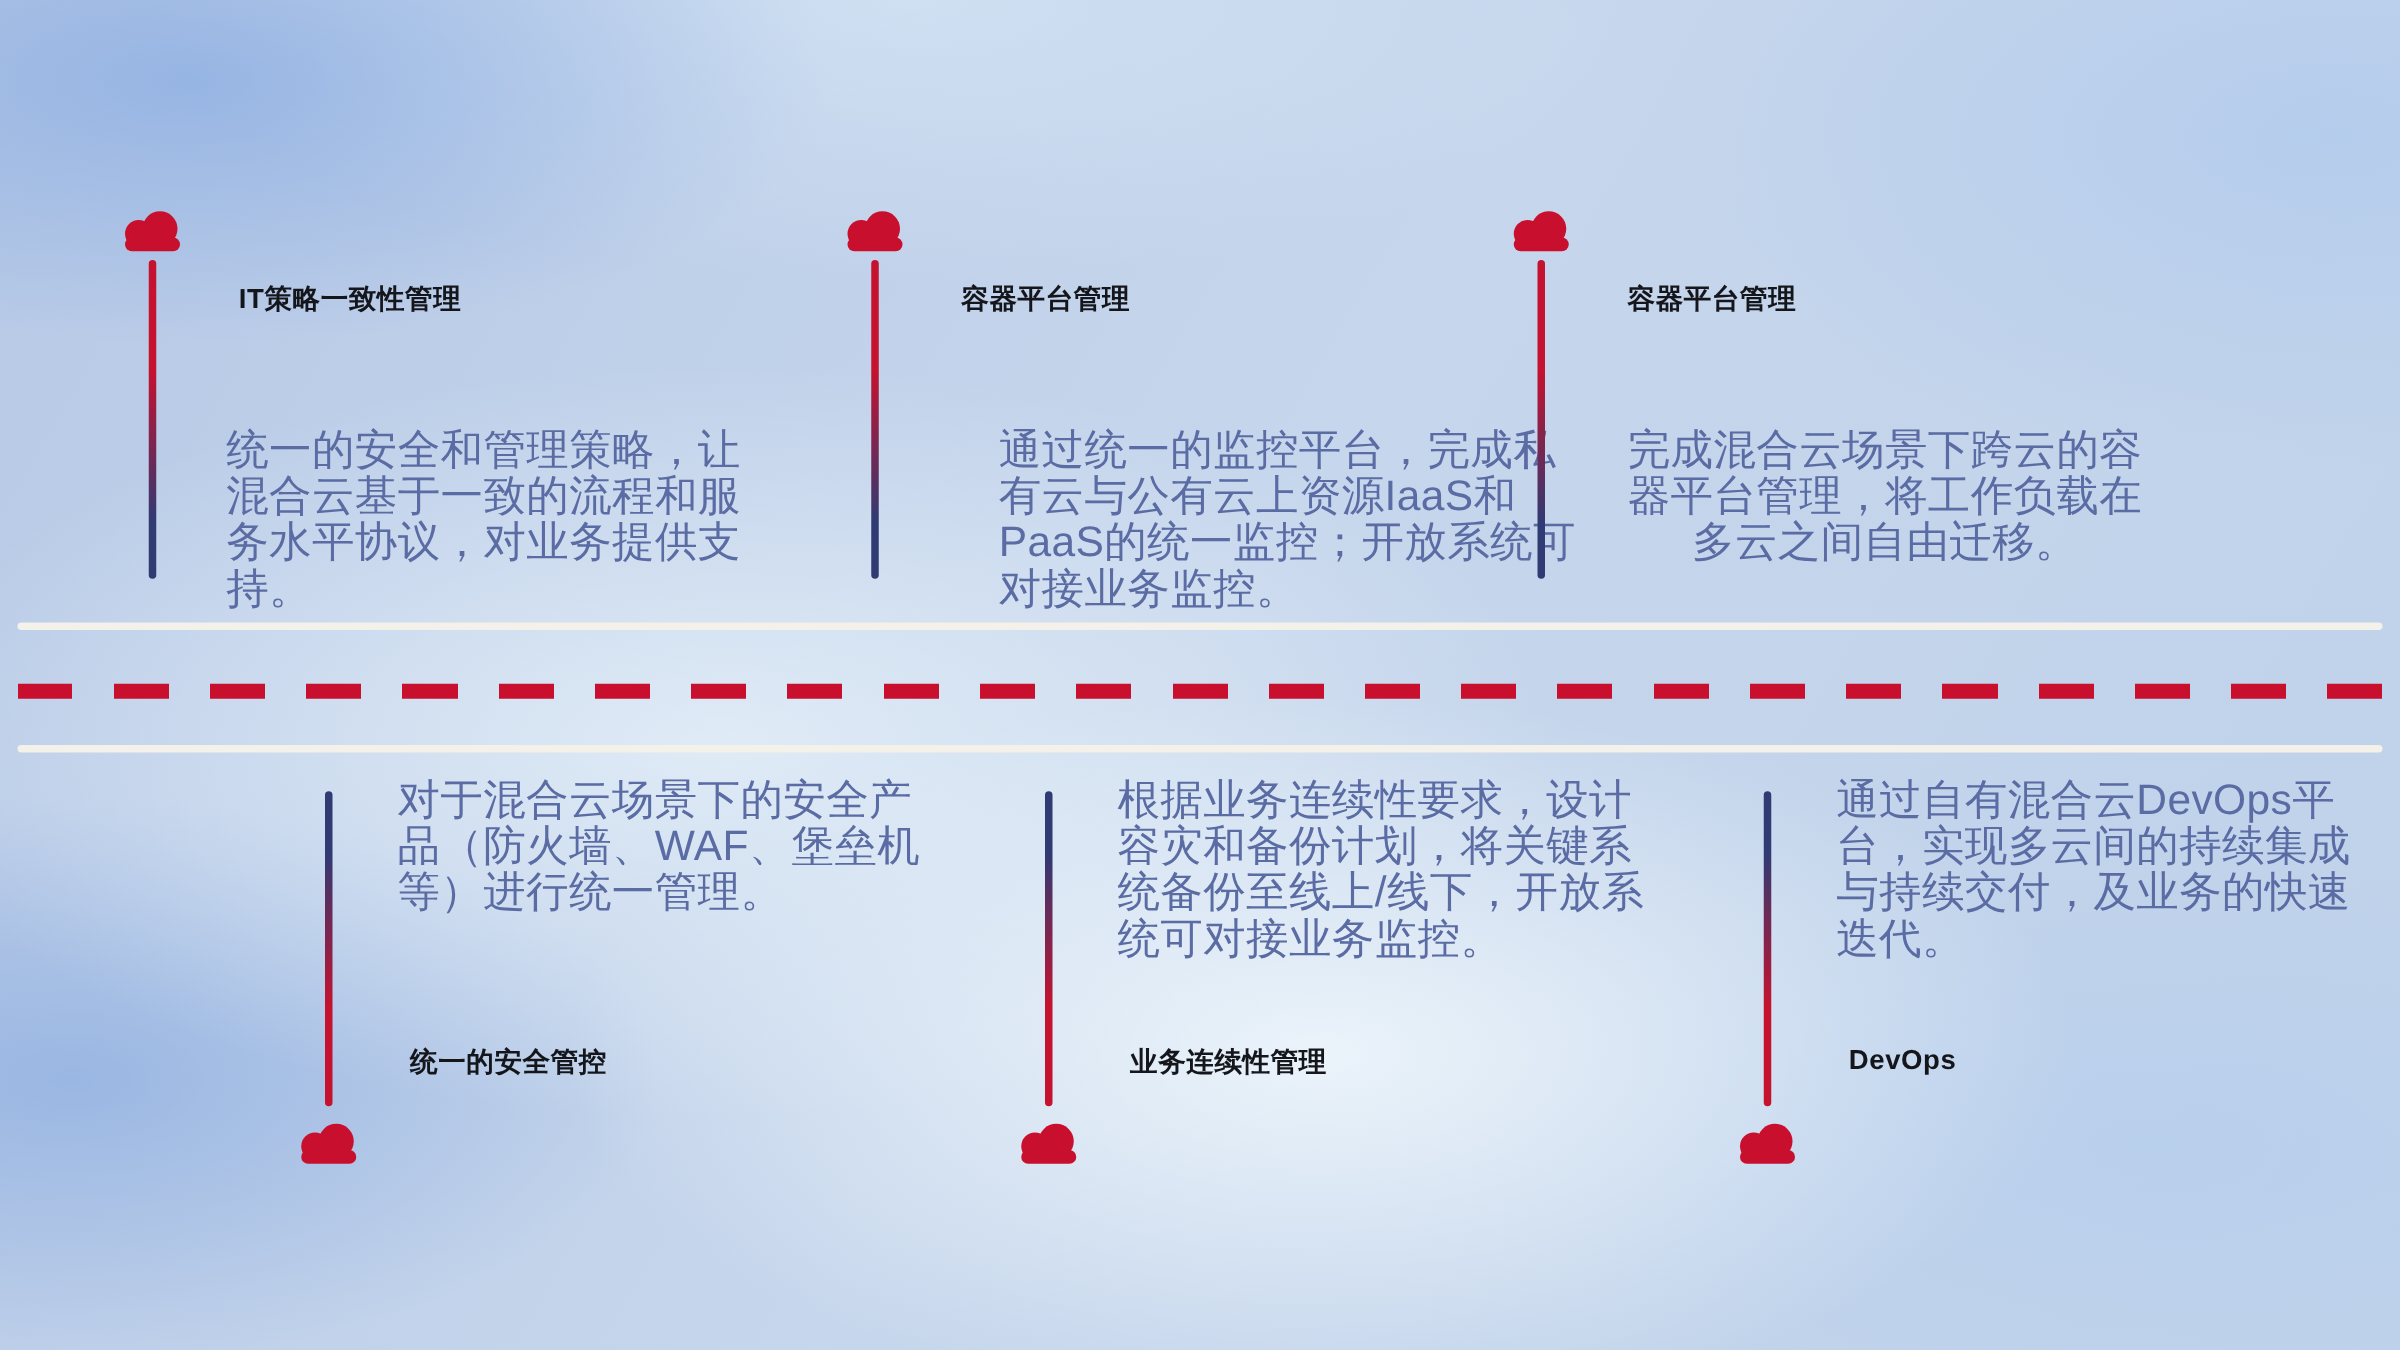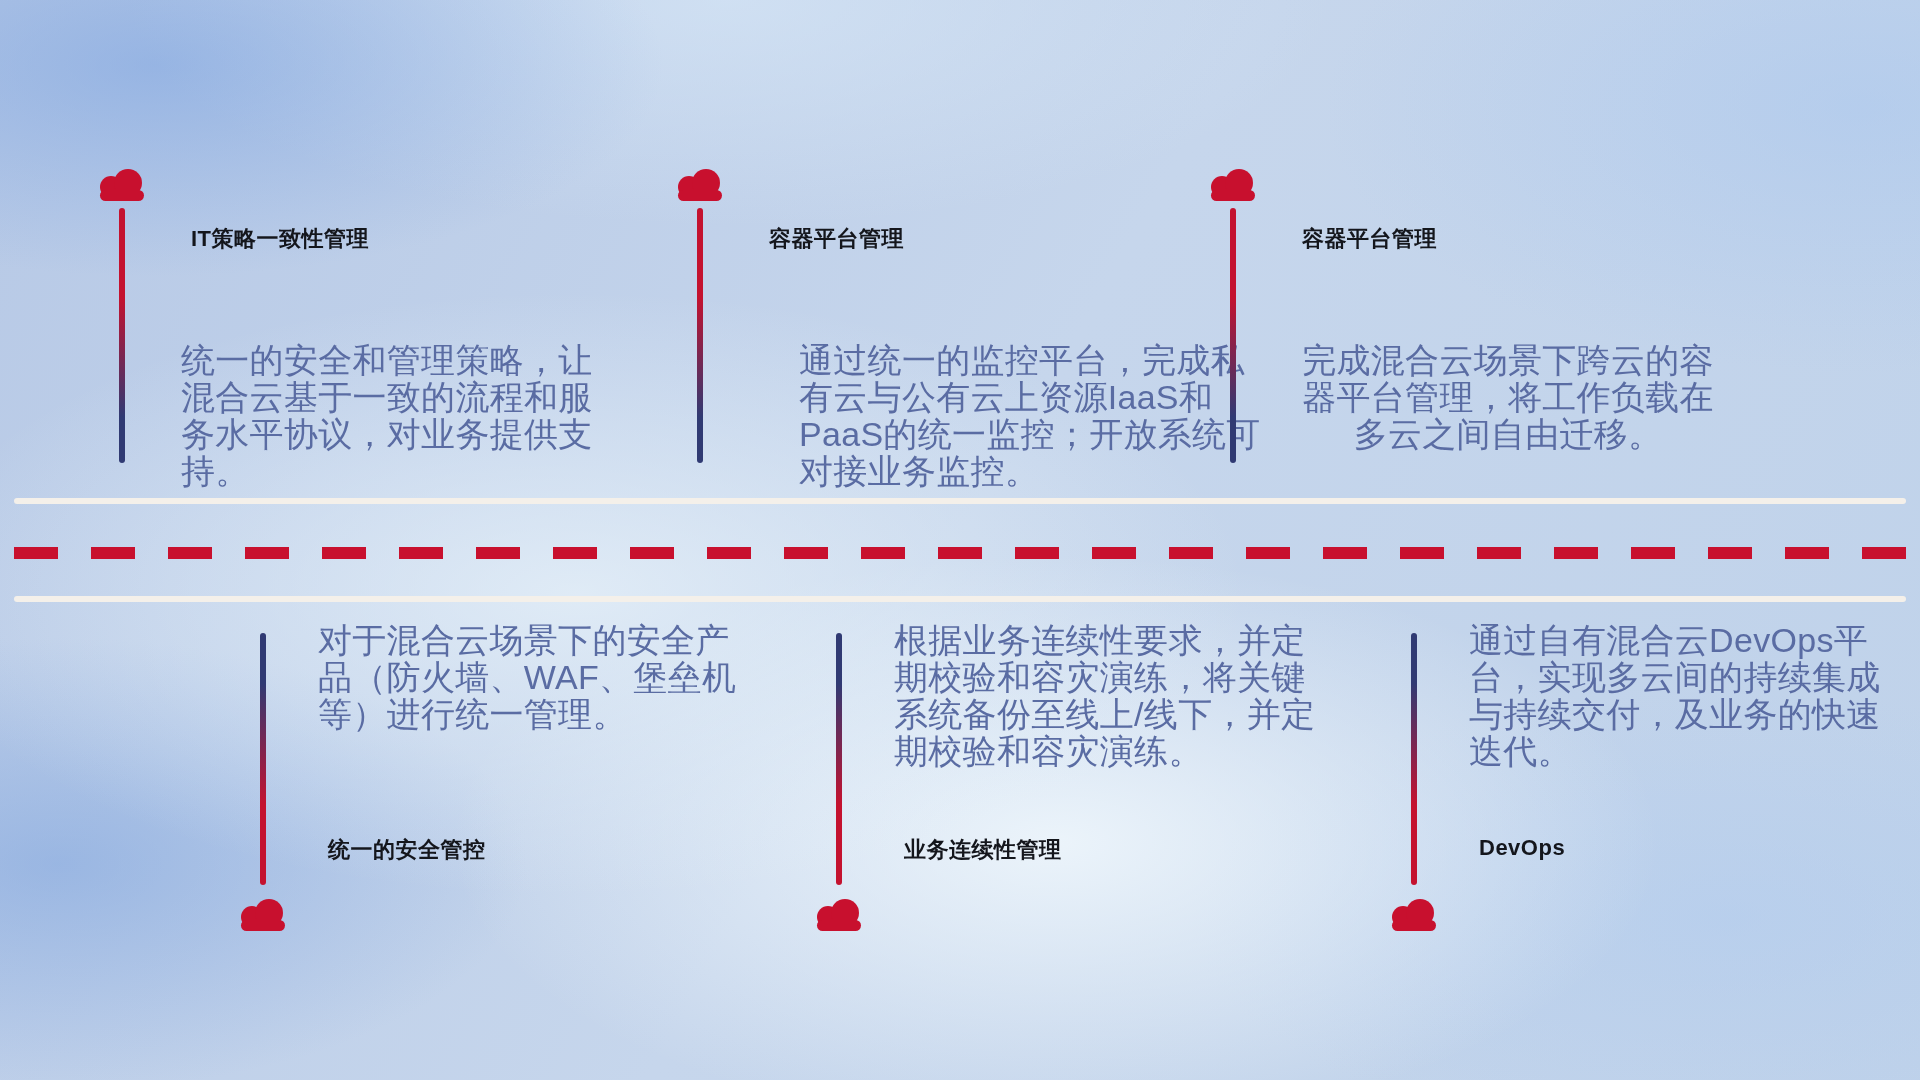--- a/index.html
+++ b/index.html
@@ -139,21 +139,21 @@
           <circle cx="16" cy="21" r="11"></circle>
           <circle cx="33" cy="17" r="14"></circle>
           <rect x="5" y="24" width="44" height="11" rx="5.5"></rect>
         </g>
       </svg>
     </span>
   </div>
 
   <div class="item bottom-item" id="item-5">
     <div class="stem"></div>
-    <p class="desc">根据业务连续性要求，并定期校验和容灾演练，将关键系统备份至线上/线下，并定期校验和容灾演练。</p>
+    <p class="desc">根据业务连续性要求，设计容灾和备份计划，将关键系统备份至线上/线下，开放系统可对接业务监控。</p>
     <h2 class="title">业务连续性管理</h2>
     <span class="cloud">
       <svg viewBox="0 0 54 40" xmlns="http://www.w3.org/2000/svg">
         <g fill="#c8102e">
           <circle cx="16" cy="21" r="11"></circle>
           <circle cx="33" cy="17" r="14"></circle>
           <rect x="5" y="24" width="44" height="11" rx="5.5"></rect>
         </g>
       </svg>
     </span>

